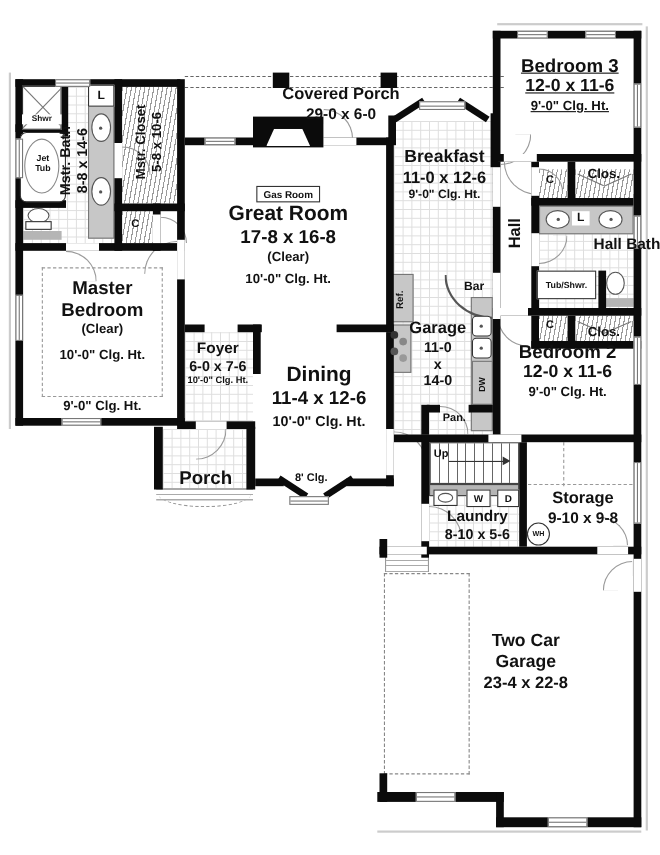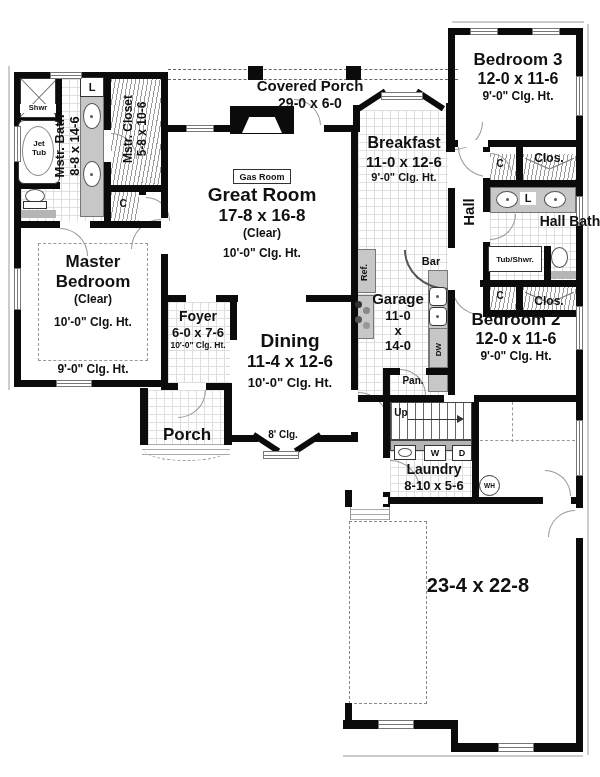--- a/index.html
+++ b/index.html
@@ -206,43 +206,48 @@
   <div class="label" style="left:255px;top:429px;width:56px;font-size:10px;">8' Clg.</div>
 
   <div class="label" style="left:166px;top:308px;width:64px;">
     <div style="font-size:14px;">Foyer</div>
     <div style="font-size:13px;">6-0 x 7-6</div>
     <div style="font-size:8.5px;">10'-0" Clg. Ht.</div>
   </div>
 
   <div class="label" style="left:160px;top:405px;width:54px;font-size:17px;margin-top:20px;">Porch</div>
 
-  <div class="label" style="left:462px;top:50px;width:112px;">
+  <div class="label" style="left:462px;top:50px;width:112px;text-decoration:underline;">
     <div style="font-size:17px;">Bedroom 3</div>
     <div style="font-size:16px;">12-0 x 11-6</div>
     <div style="font-size:12px;">9'-0" Clg. Ht.</div>
   </div>
 
   <div class="label" style="left:460px;top:310px;width:112px;">
     <div style="font-size:17px;">Bedroom 2</div>
     <div style="font-size:16px;">12-0 x 11-6</div>
     <div style="font-size:12px;">9'-0" Clg. Ht.</div>
   </div>
 
   <div class="label vert" style="left:438px;top:204px;width:60px;height:16px;font-size:15px;">Hall</div>
   <div class="label" style="left:490px;top:213px;width:86px;font-size:14px;margin-left:37px;">Hall Bath</div>
 
   <div class="label" style="left:394px;top:461px;width:80px;">
     <div style="font-size:14px;">Laundry</div>
     <div style="font-size:13px;">8-10 x 5-6</div>
   </div>
 
+  <div class="label" style="left:486px;top:444px;width:88px;">
+    <div style="font-size:15px;">Storage</div>
+    <div style="font-size:14px;">9-10 x 9-8</div>
+  </div>
 
   <div class="label" style="left:418px;top:574px;width:120px;">
-    <div style="font-size:20px;">23-4 x 22-8</div>
+    <div style="font-size:16px;">Two Car Garage</div>
+    <div style="font-size:15px;">23-4 x 22-8</div>
   </div>
 
   <div class="label" style="left:20px;top:104px;width:36px;font-size:7.5px;background:#fff;">Shwr</div>
   <div class="label" style="left:18px;top:139px;width:42px;">
     <div style="font-size:8px;">Jet</div>
     <div style="font-size:8px;">Tub</div>
   </div>
   <div class="boxed" style="left:80px;top:77px;width:24px;height:20px;font-size:11px;">
       <span>L</span>
     </div>

